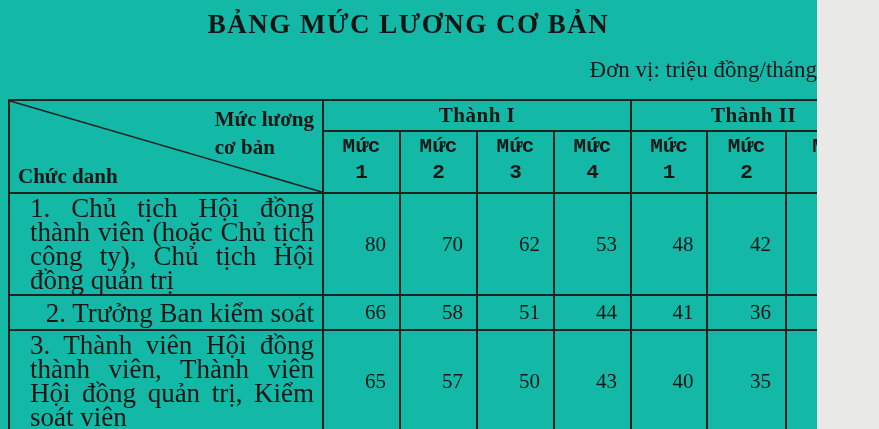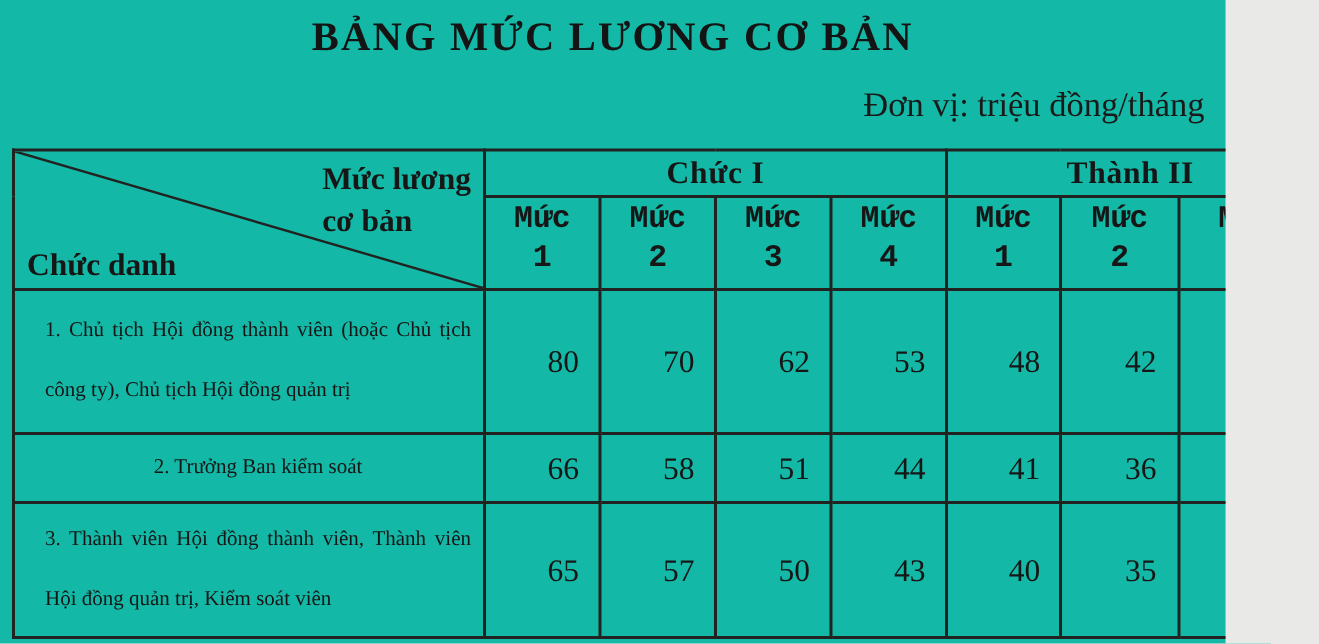--- a/index.html
+++ b/index.html
@@ -17,21 +17,21 @@
     padding-top: 8px;
     text-align: center;
     font-weight: bold;
     font-size: 27px;
     line-height: 32px;
     letter-spacing: 1.5px;
     color: #141414;
   }
   .unit {
     margin-top: 16px;
-    padding-right: 14px;
+    padding-right: 0;
     text-align: right;
     font-size: 23px;
     line-height: 28px;
     color: #1a1a1a;
   }
   table.salary {
     margin-left: 8px;
     margin-top: 15px;
     width: 867px;
     border-collapse: collapse;
@@ -79,35 +79,35 @@
   }
   td.corner .tr-label span { display: block; }
   td.corner .bl-label {
     position: absolute;
     bottom: 3px; left: 8px;
     font-weight: bold;
     font-size: 21px;
   }
   
   td.rowlabel {
-    font-size: 14px;
-    line-height: 40px;
+    font-size: 27px;
+    line-height: 24px;
     padding: 2px 8px 2px 20px;
     text-align: justify;
     font-weight: normal;
   }
   td.val {
     text-align: center;
     font-size: 21px;
     padding-left: 28px;
   }
   tr.r1 td { height: 96px; }
   tr.r2 td { height: 35px; }
   tr.r3 td { height: 90px; }
-  tr.r2 td.rowlabel { text-align: center; }
+  tr.r2 td.rowlabel { text-align: right; }
 </style>
 </head>
 <body>
 
 <div class="page">
 
   <div class="title">BẢNG MỨC LƯƠNG CƠ BẢN</div>
 
   <div class="unit">Đơn vị: triệu đồng/tháng</div>
 
@@ -128,21 +128,21 @@
       <td class="corner" rowspan="2">
         <svg class="diag" viewBox="0 0 100 100" preserveAspectRatio="none">
           <line x1="0" y1="0" x2="100" y2="100" stroke="#222220" stroke-width="1.6" vector-effect="non-scaling-stroke"></line>
         </svg>
         <div class="tr-label">
           <span>Mức lương</span>
           <span>cơ bản</span>
         </div>
         <div class="bl-label">Chức danh</div>
       </td>
-      <th class="group" colspan="4">Chức I</th>
+      <th class="group" colspan="4">Thành I</th>
       <th class="group" colspan="3">Thành II</th>
     </tr>
 
     <tr>
       <th class="level">
         <span class="l1">Mức</span>
         <span class="l2">1</span>
       </th>
       <th class="level">
         <span class="l1">Mức</span>

